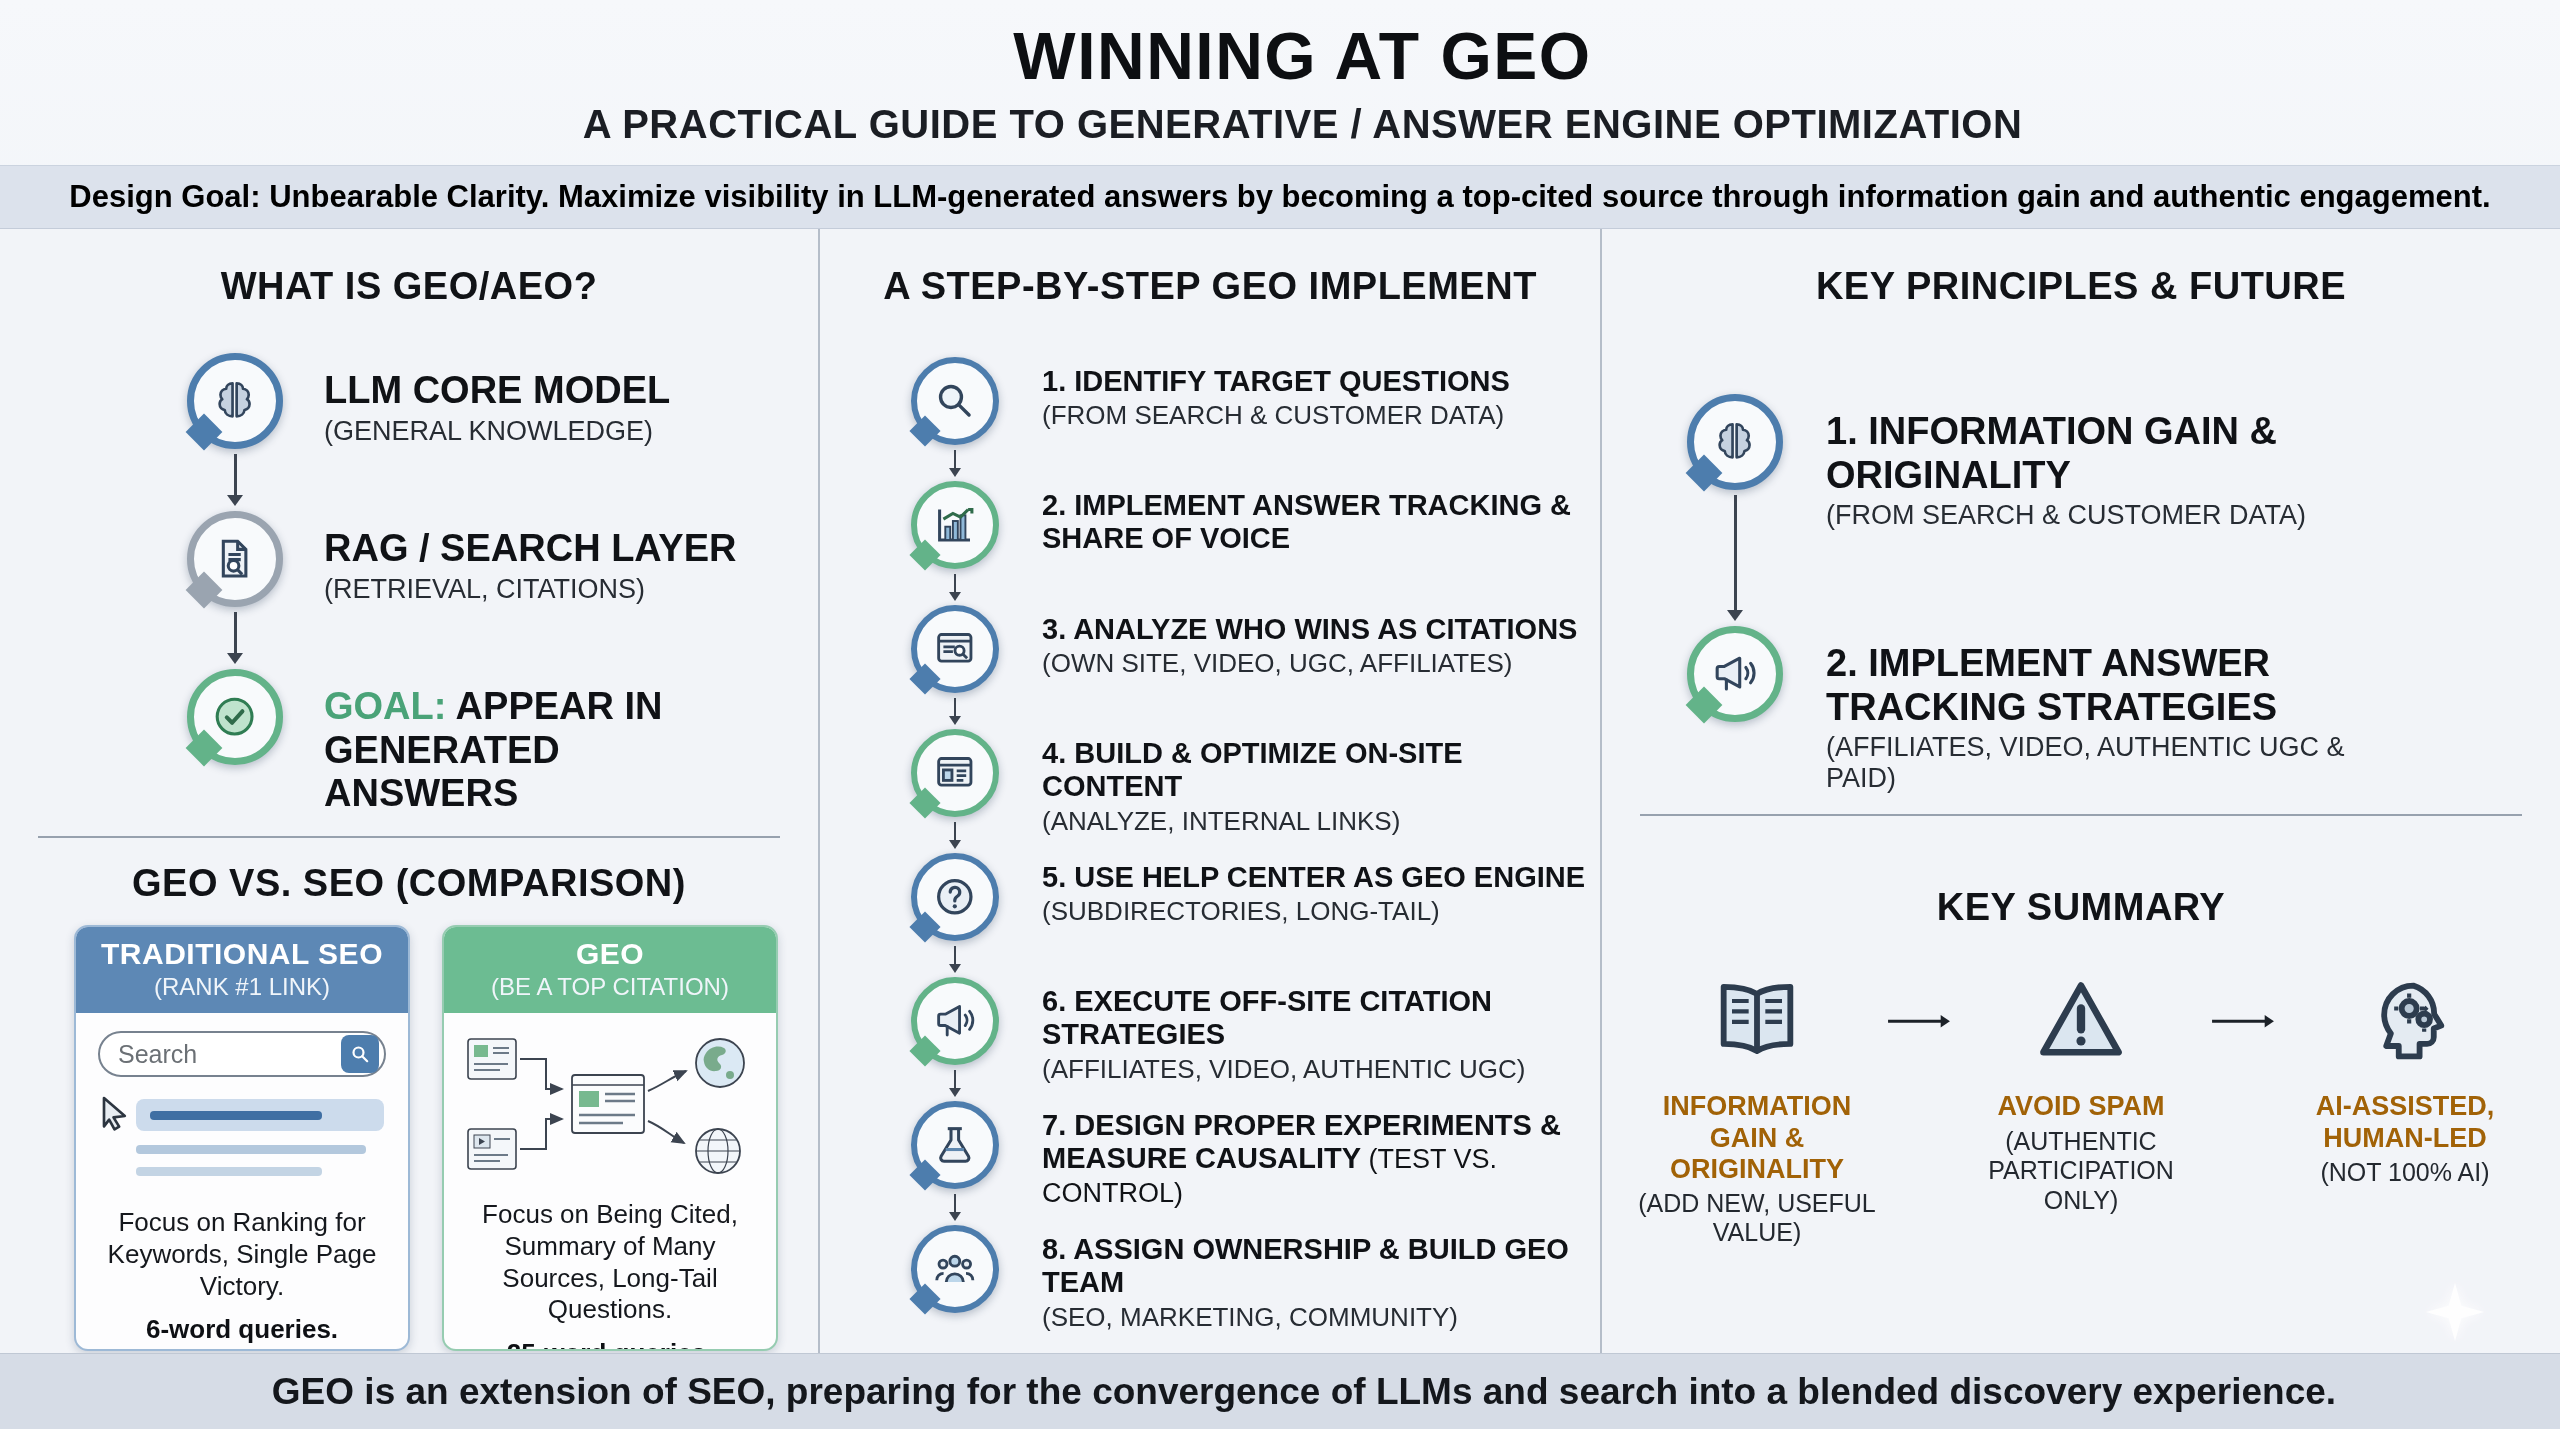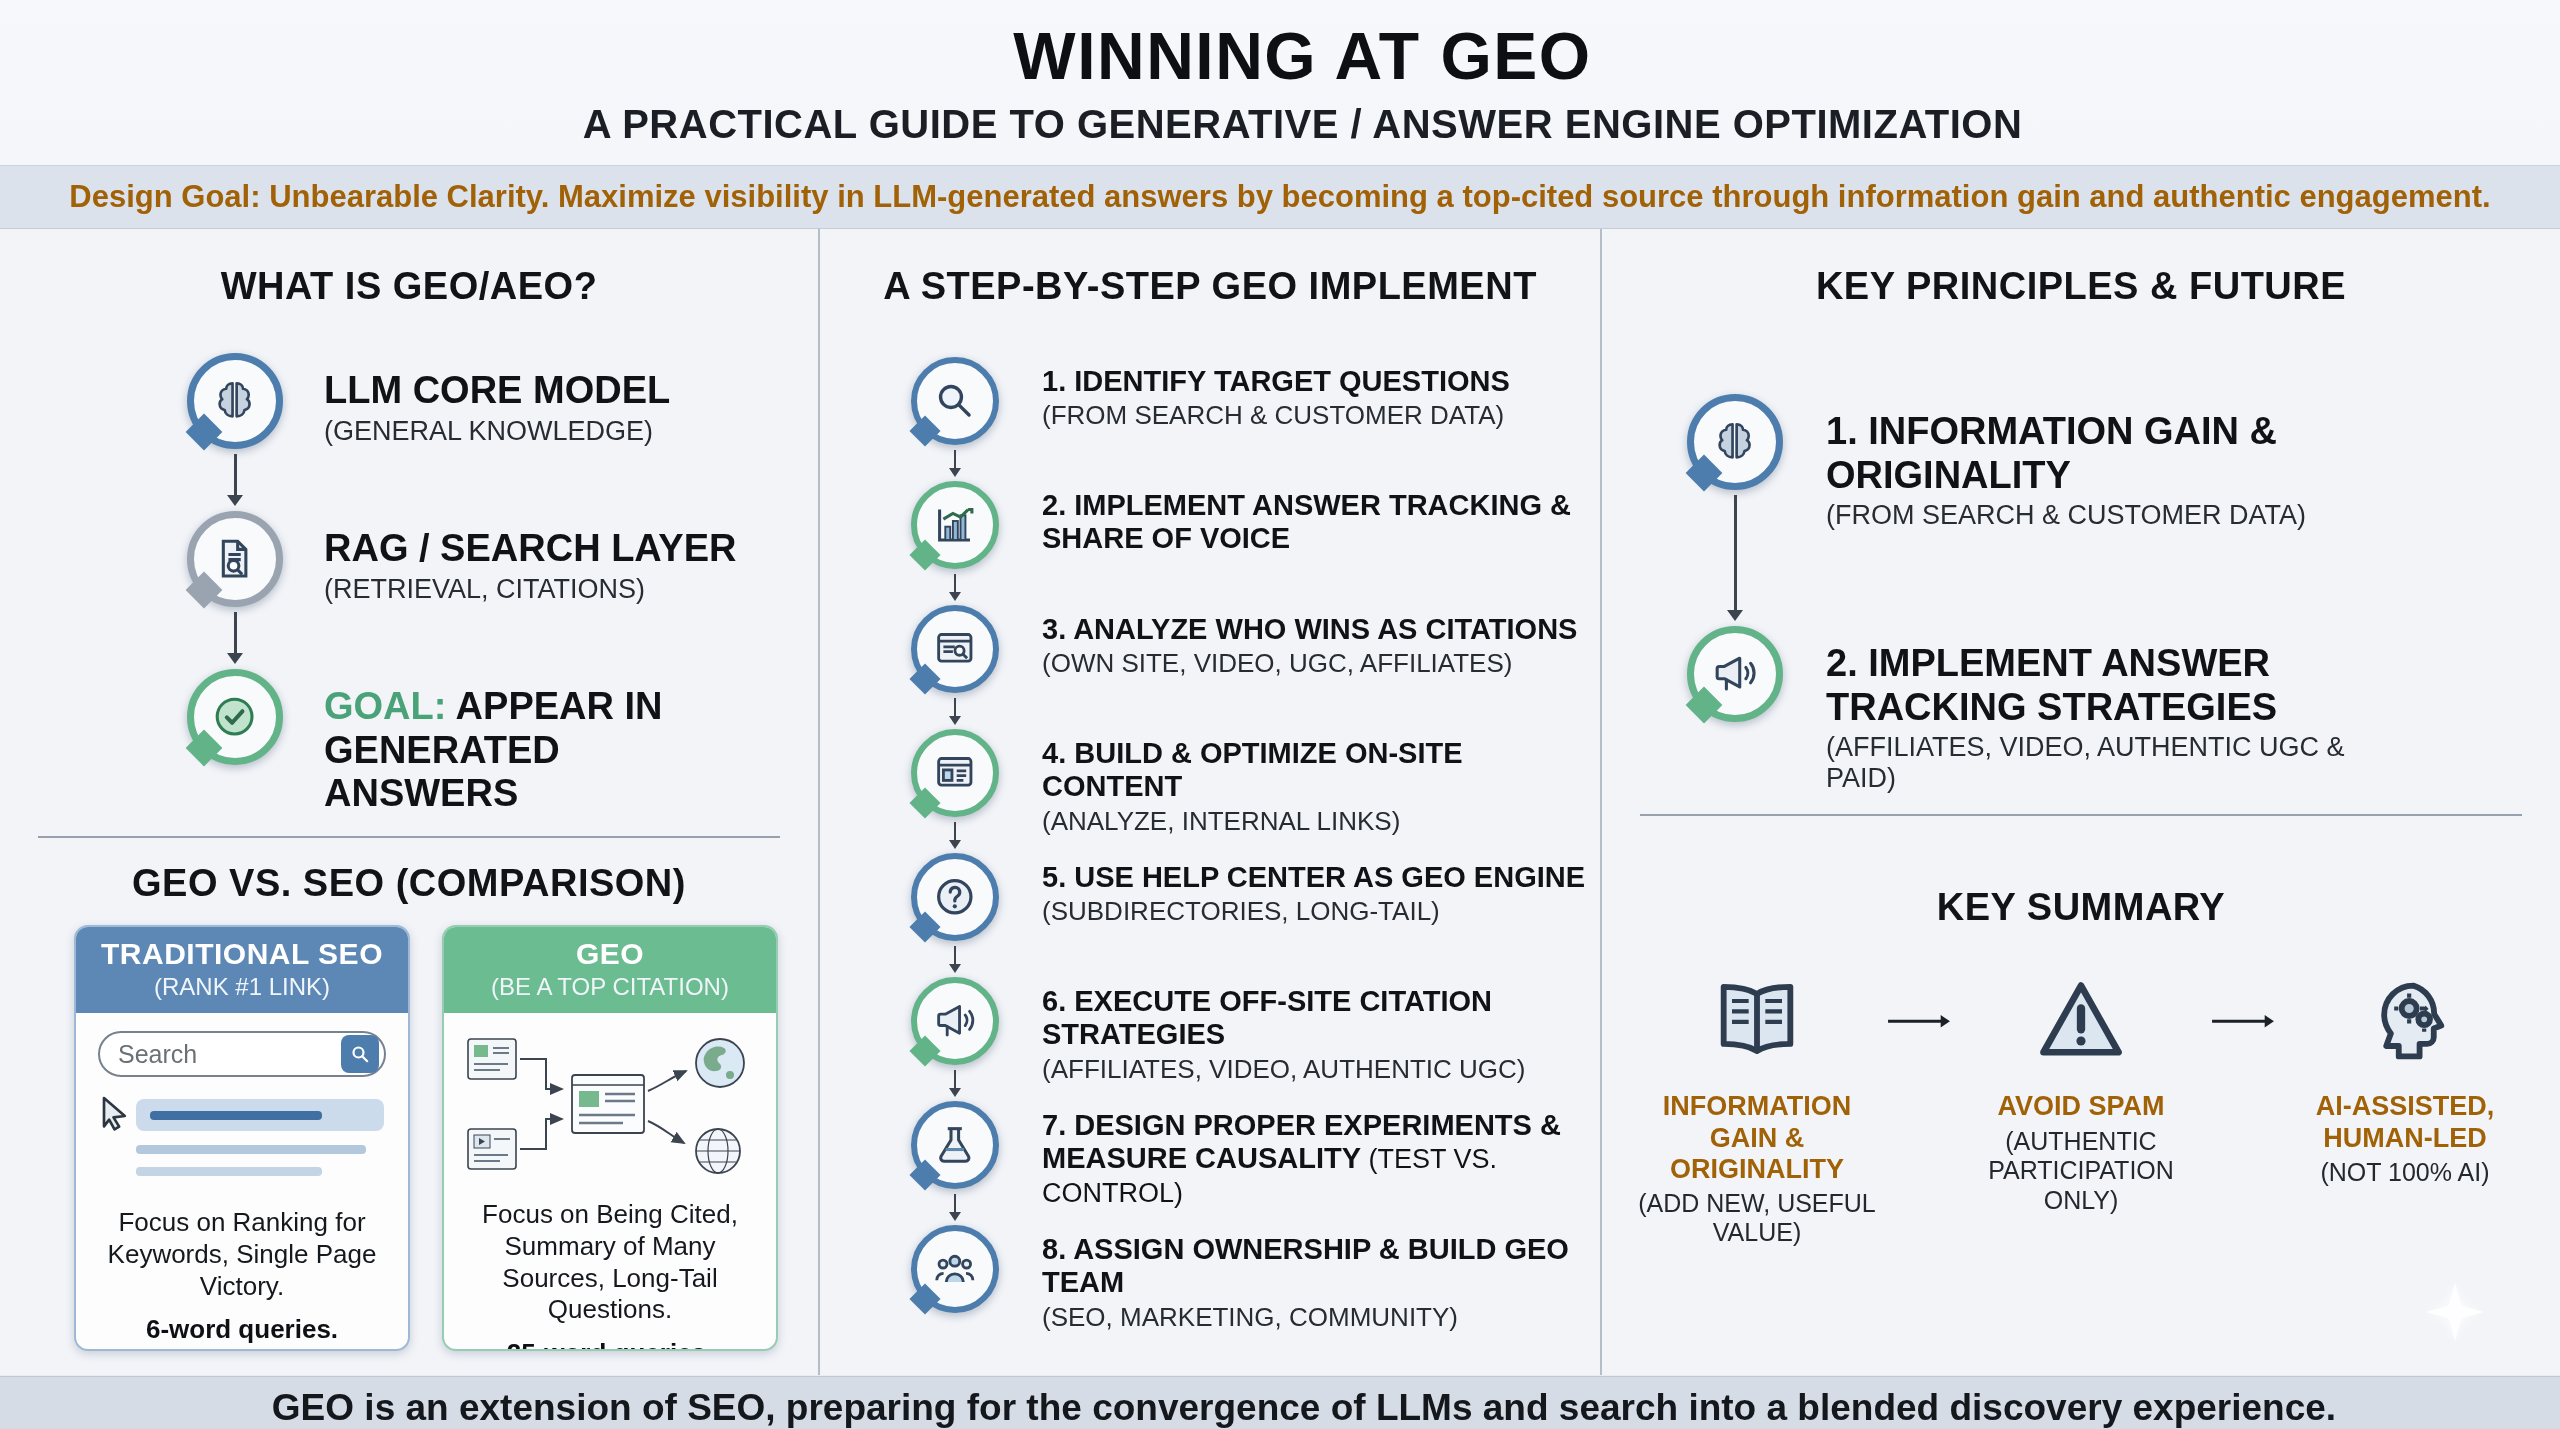--- a/index.html
+++ b/index.html
@@ -6,21 +6,21 @@
   html,body { background:#dfe3ea; }
   body { font-family:"Liberation Sans","DejaVu Sans",sans-serif; color:#16181c; }
   .page { position:relative; width:2560px; height:1429px; overflow:hidden;
           background:linear-gradient(180deg,#f6f8fb 0%,#eef1f6 45%,#e9edf3 100%); }
 
   
   header { text-align:center; padding-top:18px;padding-left:45px; }
   .title { font-size:66px; font-weight:900; letter-spacing:1.5px; color:#0d0f12; }
   .subtitle { font-size:40px; font-weight:700; margin-top:8px; letter-spacing:.5px; color:#1b1e24; }
   .goal-band { margin-top:18px; background:#dce2ec; border-top:1px solid #cbd3df; border-bottom:1px solid #c4ccd9;
-               text-align:center; padding:13px 0; font-size:31px; color:#a16207; font-weight:600; }
+               text-align:center; padding:13px 0; font-size:31px; color:#000000; font-weight:600; }
   .goal-label { font-weight:800; }
 
   
   .columns { display:flex; height:1146px; background:#f2f4f8; }
   .col { padding-top:36px; position:relative; }
   .col-left  { width:858px; }
   .col-mid   { width:842px; border-left:2px solid #b5bdc9; border-right:2px solid #b5bdc9; }
   .col-right { flex:1; }
   .section-title { font-size:38px; font-weight:800; text-align:center; letter-spacing:.5px; color:#111317; }
   .divider { border-top:2px solid #97a1ae; margin:20px 38px 0; }
@@ -105,22 +105,22 @@
   .summary-row { display:flex; justify-content:center; align-items:flex-start; margin-top:40px; gap:4px; padding:0 30px; }
   .summary-item { width:250px; display:flex; flex-direction:column; align-items:center; text-align:center; }
   .summary-item .s-icon { height:104px; display:flex; align-items:center; justify-content:center; }
   .summary-item .s-icon svg { width:100px; height:100px; }
   .s-title { margin-top:18px; font-size:27px; font-weight:800; line-height:1.15; color:#a16207; }
   .s-sub { margin-top:4px; font-size:25px; line-height:1.18; color:#23282f; }
   .summary-arrow { margin-top:44px; width:66px; flex-shrink:0; }
   .summary-arrow svg { width:100%; }
 
   
-  .footer-band { position:absolute; left:0; right:0; bottom:0; height:53px; background:#d6dce6;
-                 border-top:1px solid #c0c8d4; display:flex; align-items:flex-end; justify-content:center;padding-left:48px; }
+  .footer-band { position:absolute; left:0; right:0; bottom:0; height:76px; background:#d6dce6;
+                 border-top:1px solid #c0c8d4; display:flex; align-items:center; justify-content:center;padding-left:48px; }
   .footer-text { font-size:37px; font-weight:600; color:#14171c; }
   .sparkle { position:absolute; right:76px; bottom:88px; width:58px; height:58px; opacity:.95;
              filter:drop-shadow(0 0 6px rgba(255,255,255,.9)); }
 </style>
 </head>
 <body>
 
 <div class="page">
 
   <header>

